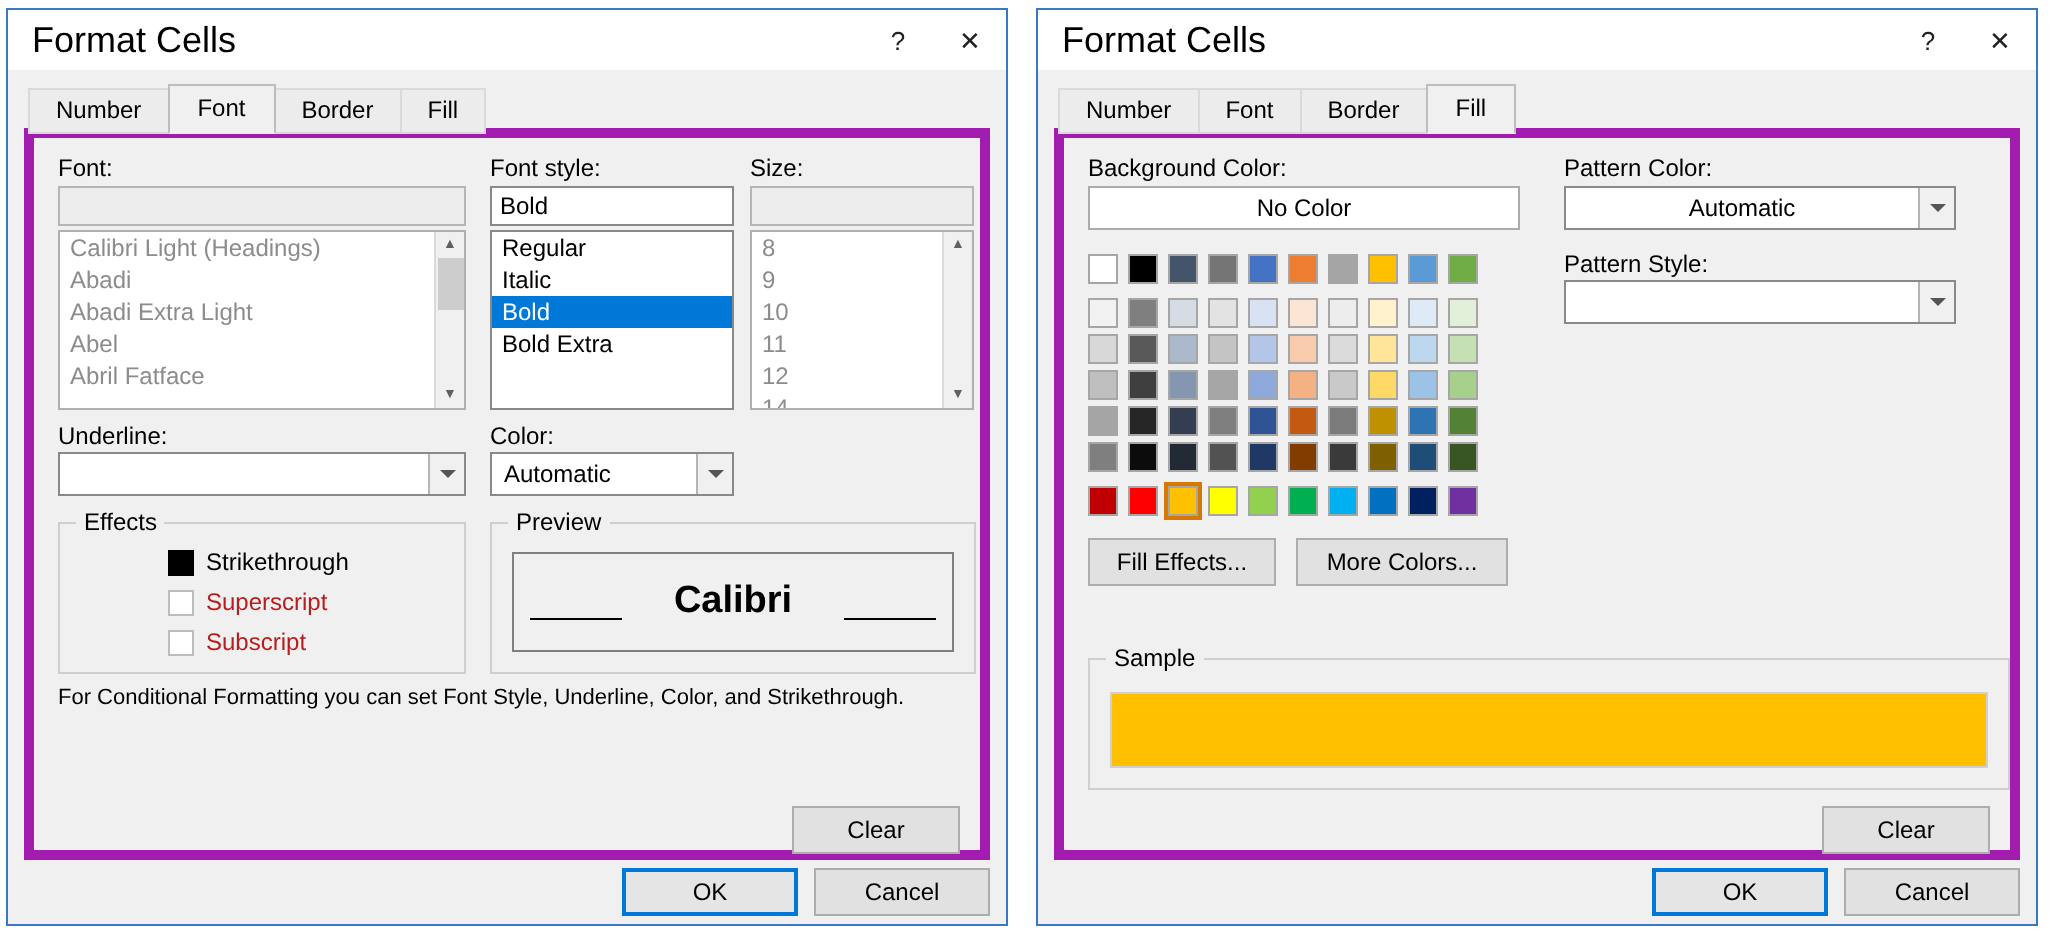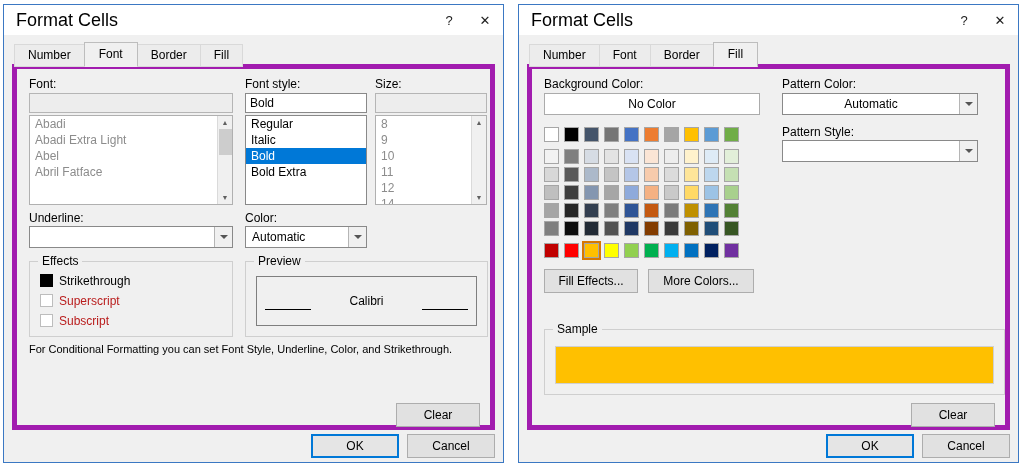--- a/index.html
+++ b/index.html
@@ -72,32 +72,32 @@
     display:flex; align-items:stretch; font-size:12px;
   }
   .combo-text { flex:1; display:flex; align-items:center; padding:0 6px; white-space:nowrap; overflow:hidden; }
   .combo-btn { width:18px; background:#F0F0F0; border-left:1px solid #B5B5B5; display:flex; align-items:center; justify-content:center; }
   .chev { width:0; height:0; border-left:4px solid transparent; border-right:4px solid transparent; border-top:4px solid #555; }
 
   .groupbox { position:absolute; border:1px solid #CFCFCF; }
   .groupbox-label { position:absolute; top:-8px; left:8px; background:#F0F0F0; padding:0 4px; font-size:12px; }
 
   .effects-rows { position:absolute; left:10px; top:12px; right:6px; display:flex; flex-direction:column; gap:6px; }
-  .chk-row { display:flex; align-items:flex-start; gap:6px; height:14px; }
+  .chk-row { display:flex; align-items:flex-end; gap:6px; height:14px;margin-left:44px; }
   .chk-box { width:13px; height:13px; border:1px solid #333; background:#fff; flex:0 0 auto; }
   .chk-box.checked { background:#000; border-color:#000; }
   .chk-row.disabled .chk-box { border-color:#BDBDBD; }
   .chk-row.disabled .chk-label { color:#b91c1c; }
 
   .preview-box {
     position:absolute; left:10px; right:10px; top:14px; bottom:10px;
     border:1px solid #7F7F7F; display:flex; align-items:center; justify-content:space-between; padding:0 8px;
   }
   .pline { width:46px; height:1px; background:#000; transform:translateY(8px); }
-  .preview-text { font-weight:normal; font-size:12px; }
+  .preview-text { font-weight:bold; font-size:19px; }
 
   .note { position:absolute; left:12px; top:274px; font-size:11px; white-space:nowrap; }
 
   .btn {
     position:absolute; height:24px; background:#E1E1E1; border:1px solid #ADADAD;
     display:flex; align-items:center; justify-content:center; font-size:12px; cursor:default;
   }
   .btn-default { border:2px solid #0078D7; background:#E5E5E5; }
 
   
@@ -140,20 +140,21 @@
       <span class="lbl" style="left:12px; top:8px;">Font:</span>
       <span class="lbl" style="left:228px; top:8px;">Font style:</span>
       <span class="lbl" style="left:358px; top:8px;">Size:</span>
 
       <div class="input disabled" style="left:12px; top:24px; width:204px;"></div>
       <div class="input" style="left:228px; top:24px; width:122px;">Bold</div>
       <div class="input disabled" style="left:358px; top:24px; width:112px;"></div>
 
       <div class="listbox disabled has-scroll" style="left:12px; top:46px; width:204px; height:90px;">
         <div class="list-items" id="font-list-items">
+            <div class="list-item">Calibri Light (Headings)</div>
             <div class="list-item">Abadi</div>
             <div class="list-item">Abadi Extra Light</div>
             <div class="list-item">Abel</div>
             <div class="list-item">Abril Fatface</div>
           </div>
         <div class="scrollbar">
           <span class="scroll-arrow">▲</span>
           <span class="scroll-thumb"></span>
           <span class="scroll-arrow down">▼</span>
         </div>

